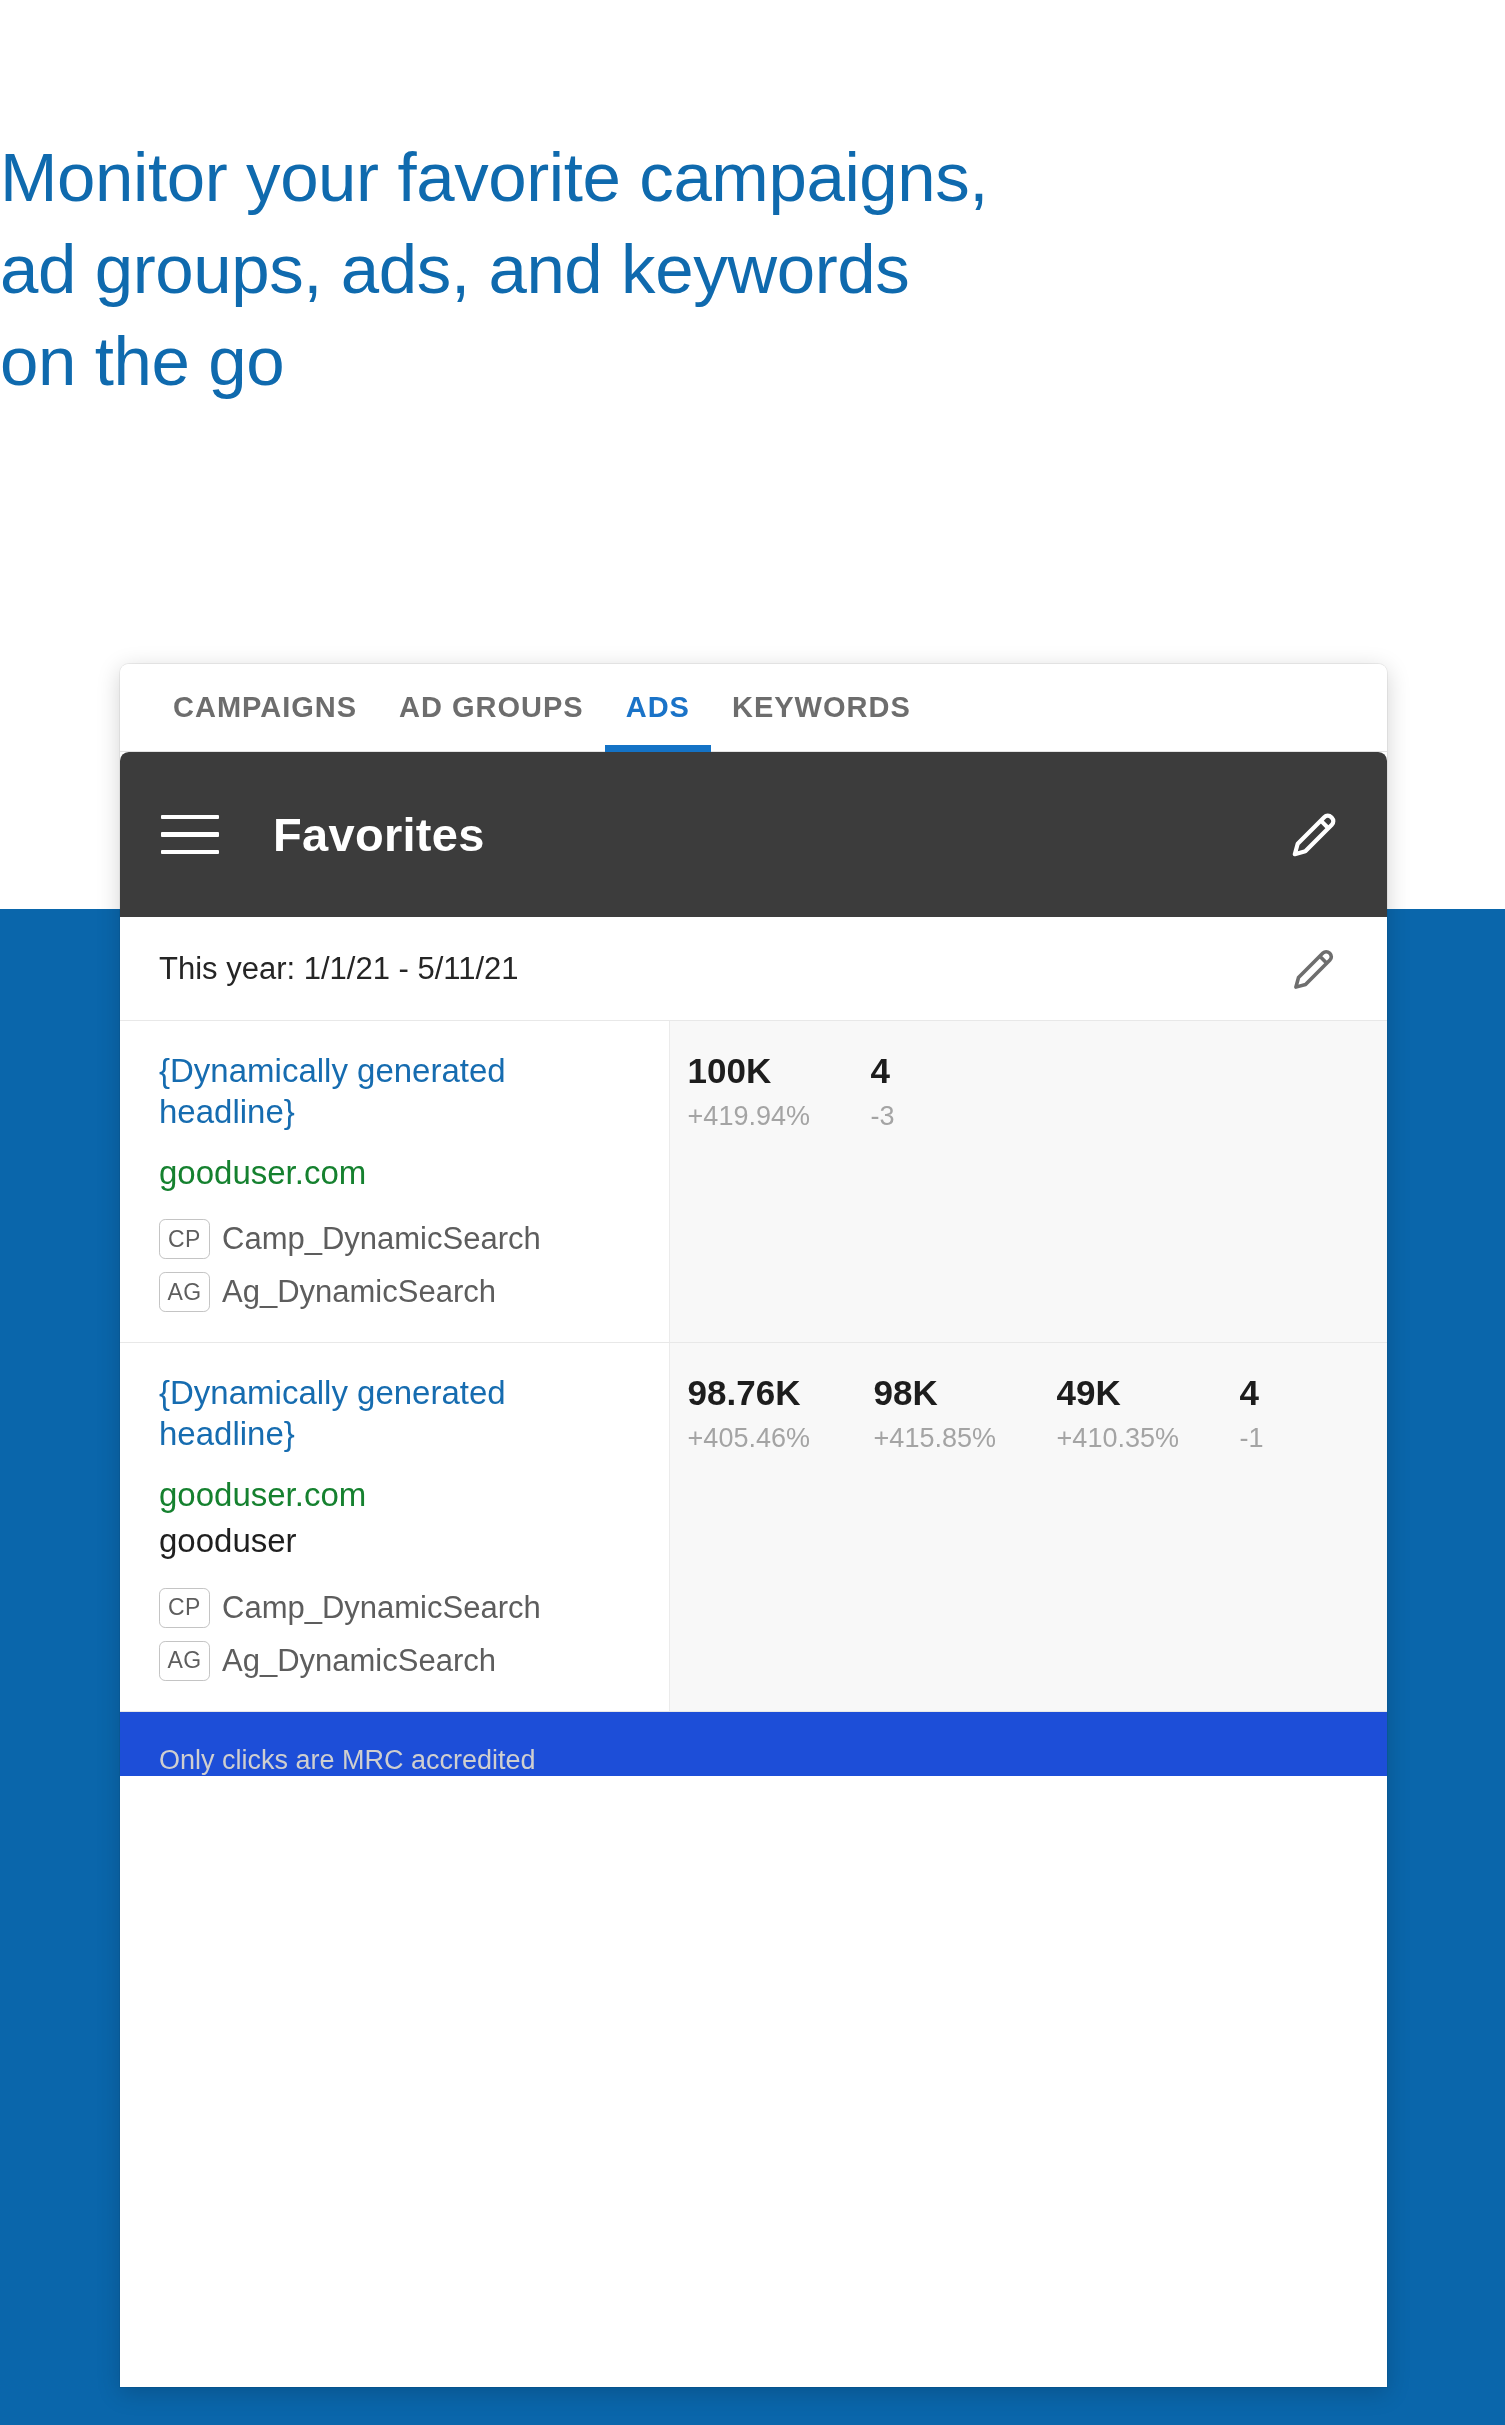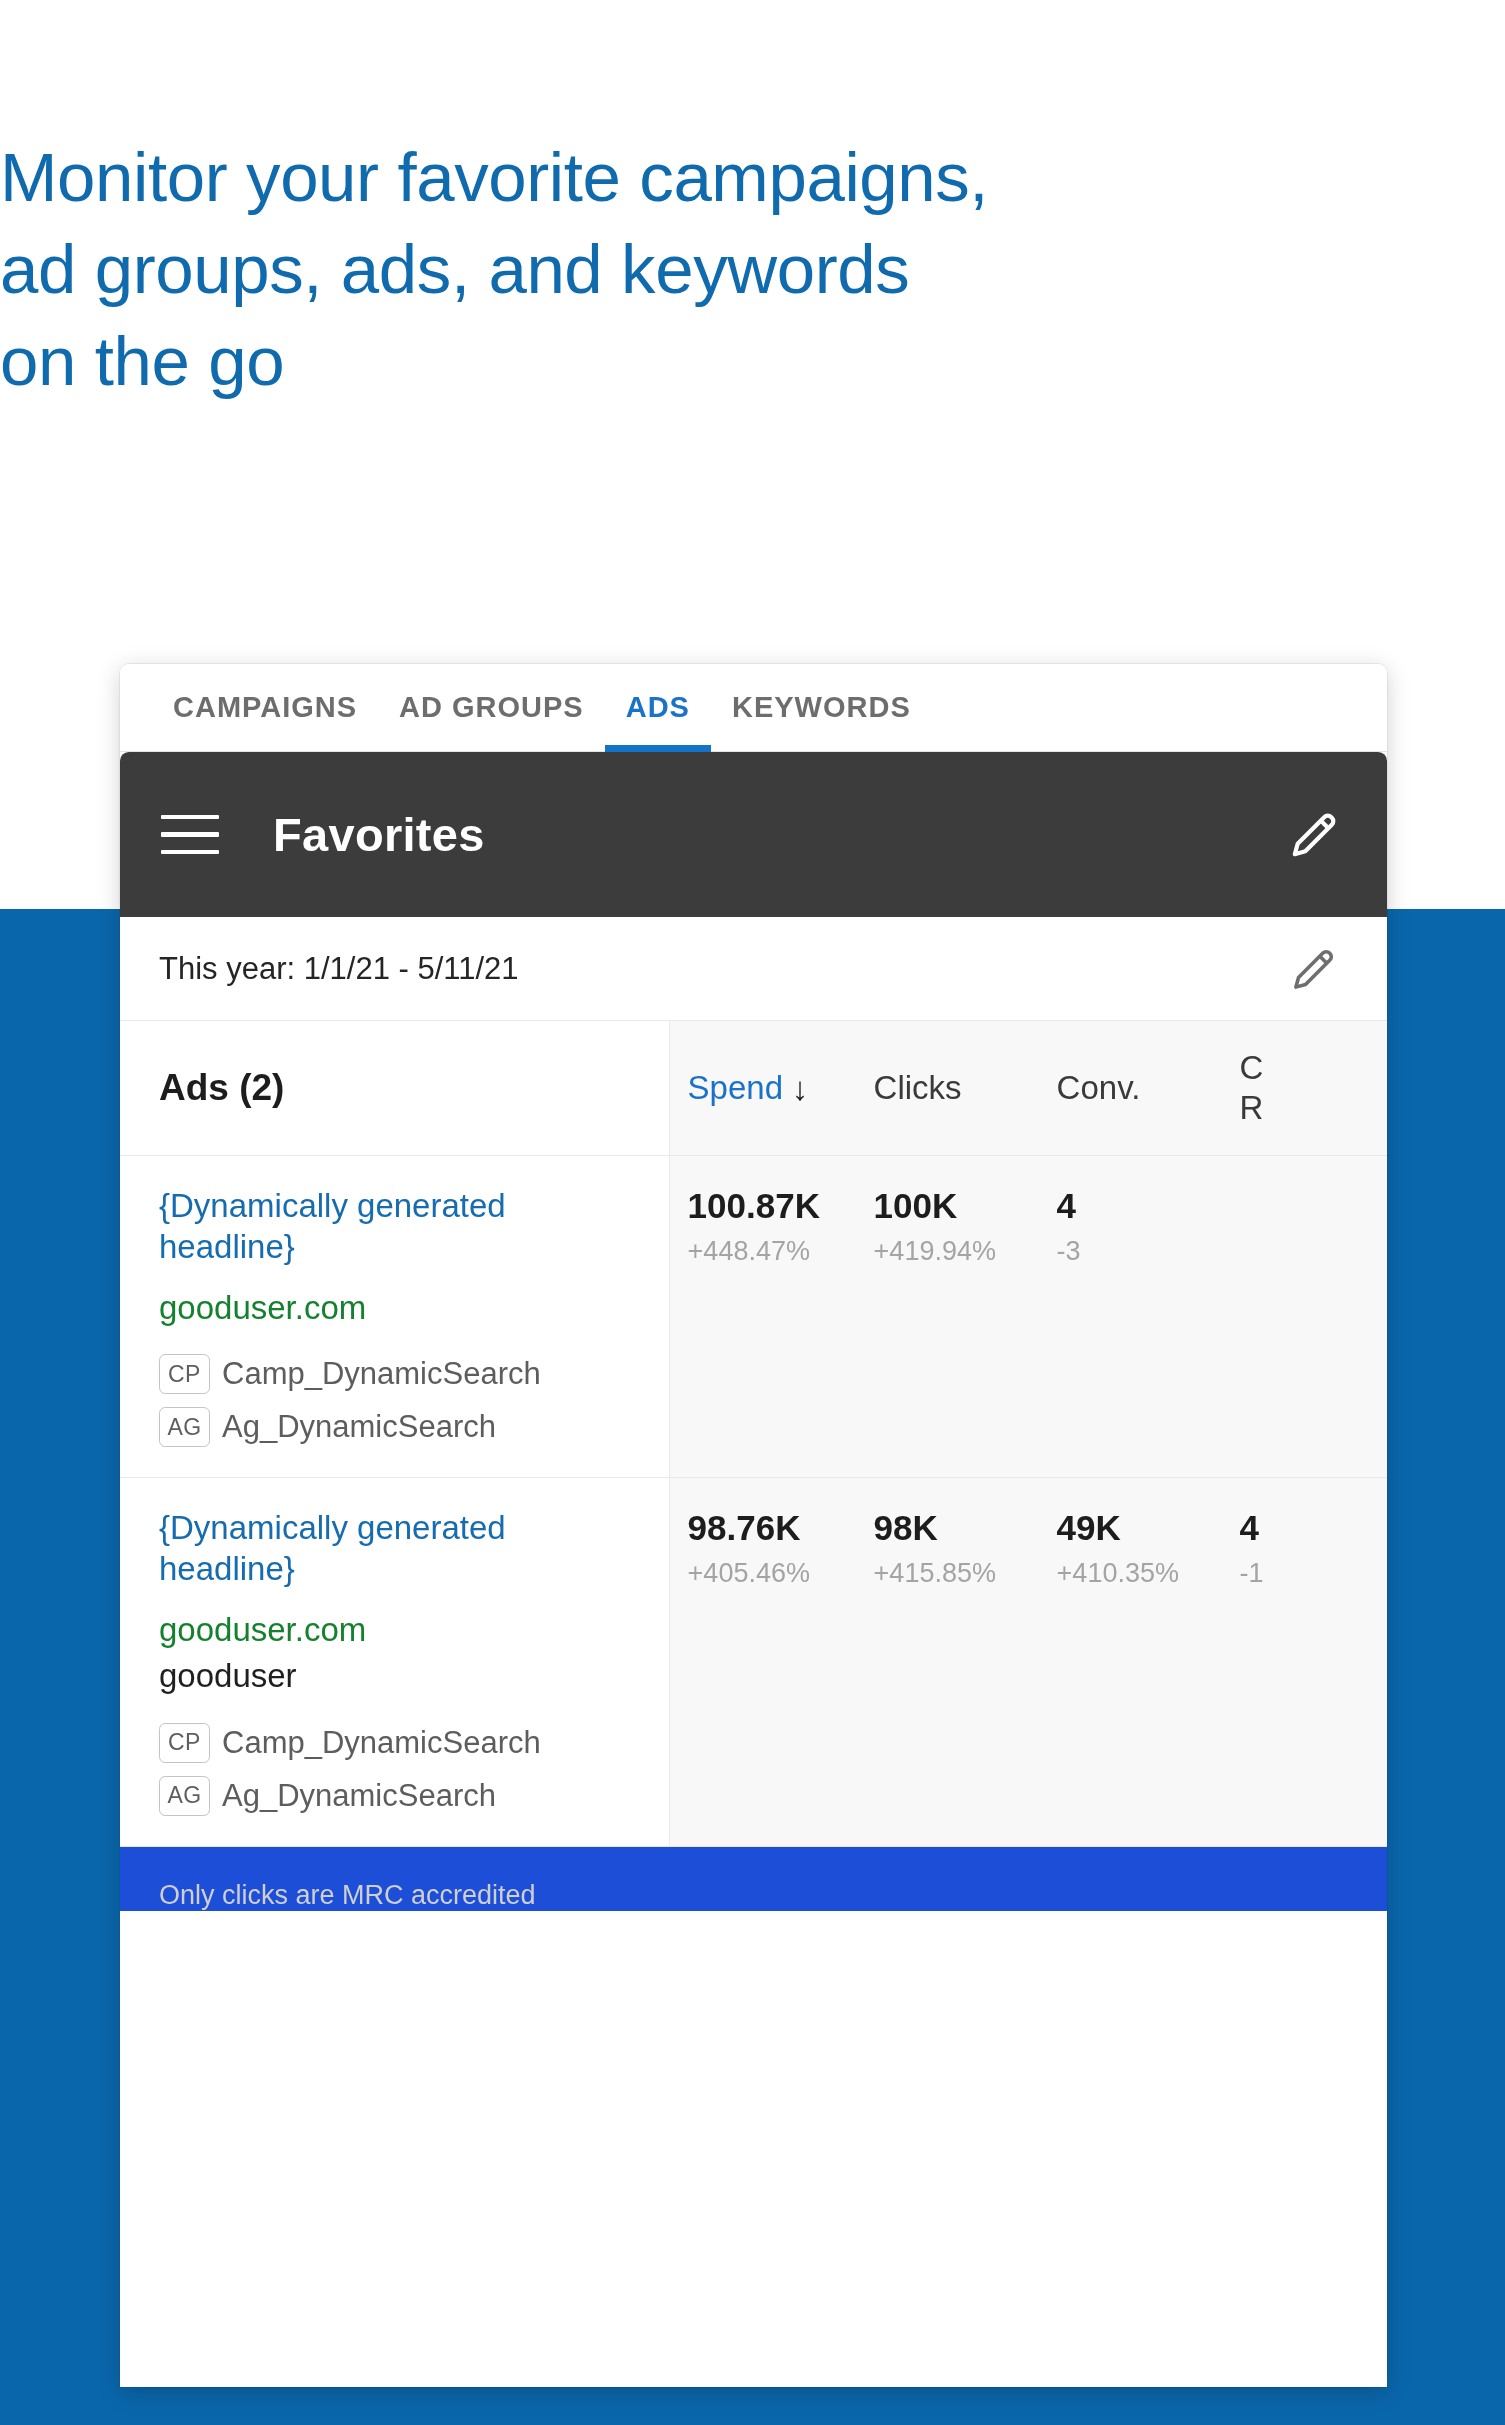--- a/index.html
+++ b/index.html
@@ -337,64 +337,37 @@
     <div id="date-edit-button">
       <svg width="58" height="58" viewBox="0 0 24 24" fill="none" stroke="#6e6e6e" stroke-width="1.5" stroke-linecap="round" stroke-linejoin="round" aria-hidden="true">
         <path d="M4.5 19.5l1.1-4 10.1-10.1a1.9 1.9 0 0 1 2.7 0l0.2 0.2a1.9 1.9 0 0 1 0 2.7L8.5 18.4z"></path>
         <path d="M14.6 6.9l2.5 2.5"></path>
       </svg>
     </div>
   </div>
 
   <div id="table">
 
-    <div class="trow" id="table-header">
-      <div class="cell-name">
-        <span id="ads-count">Ads (2)</span>
-      </div>
-      <div class="cell-metrics">
-        <div class="metric m0">
-          <div class="col-head sorted">
-            <span>Spend</span>
-            <span class="sort-arrow">↓</span>
-          </div>
-        </div>
-        <div class="metric m1">
-          <div class="col-head">Clicks</div>
-        </div>
-        <div class="metric m2">
-          <div class="col-head">Conv.</div>
-        </div>
-        <div class="metric m3">
-          <div class="col-head wrap" style="white-space:pre-line">C
-R</div>
-        </div>
-      </div>
-    </div>
 
     <div class="trow">
       <div class="cell-name">
         <div class="ad-headline">{Dynamically generated headline}</div>
         <div class="ad-url">gooduser.com</div>
         <div class="ad-meta">
           <div class="meta-line">
             <span class="meta-chip">CP</span>
             <span class="meta-label">Camp_DynamicSearch</span>
           </div>
           <div class="meta-line">
             <span class="meta-chip">AG</span>
             <span class="meta-label">Ag_DynamicSearch</span>
           </div>
         </div>
       </div>
       <div class="cell-metrics">
-        <div class="metric m0">
-          <div class="metric-value">100.87K</div>
-          <div class="metric-delta">+448.47%</div>
-        </div>
         <div class="metric m1">
           <div class="metric-value">100K</div>
           <div class="metric-delta">+419.94%</div>
         </div>
         <div class="metric m3">
           <div class="metric-value">4</div>
           <div class="metric-delta">-3</div>
         </div>
       </div>
     </div>

